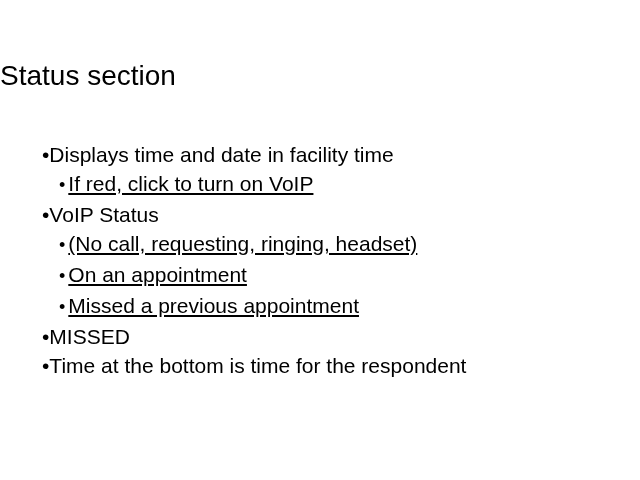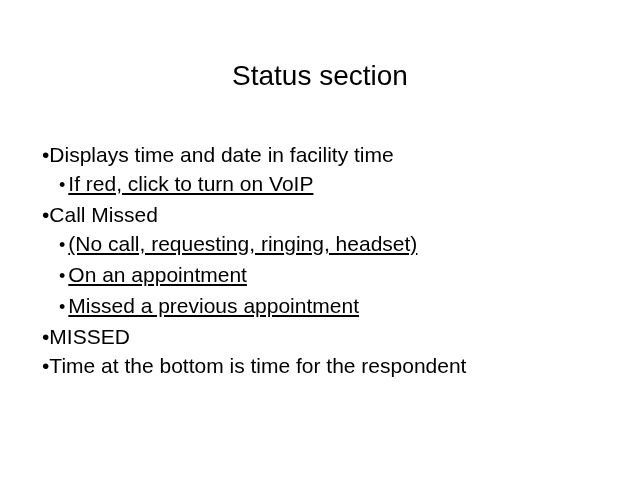--- a/index.html
+++ b/index.html
@@ -20,21 +20,20 @@
     width: 640px;
     height: 480px;
     background: #ffffff;
   }
 
   #slide-title {
     position: absolute;
     top: 40px;
     left: 0;
     width: 640px;
-    text-align: center;
     font-size: 28px;
     line-height: 34px;
     font-weight: normal;
     color: #000000;
     letter-spacing: 0px;
     white-space: nowrap;
   }
 
   #bullet-list {
     position: absolute;
@@ -86,21 +85,21 @@
 </head>
 <body>
 
 <div id="slide">
 
   <h1 id="slide-title">Status section</h1>
 
   <ul id="bullet-list">
       <li class="bullet-line level-1"><span class="bullet-mark">•</span><span class="bullet-text">Displays time and date in facility time</span></li>
       <li class="bullet-line level-2"><span class="bullet-mark">•</span><span class="bullet-text">If red, click to turn on VoIP</span></li>
-      <li class="bullet-line level-1"><span class="bullet-mark">•</span><span class="bullet-text">Call Missed</span></li>
+      <li class="bullet-line level-1"><span class="bullet-mark">•</span><span class="bullet-text">VoIP Status</span></li>
       <li class="bullet-line level-2"><span class="bullet-mark">•</span><span class="bullet-text">(No call, requesting, ringing, headset)</span></li>
       <li class="bullet-line level-2"><span class="bullet-mark">•</span><span class="bullet-text">On an appointment</span></li>
       <li class="bullet-line level-2"><span class="bullet-mark">•</span><span class="bullet-text">Missed a previous appointment</span></li>
       <li class="bullet-line level-1"><span class="bullet-mark">•</span><span class="bullet-text">MISSED</span></li>
       <li class="bullet-line level-1"><span class="bullet-mark">•</span><span class="bullet-text">Time at the bottom is time for the respondent</span></li>
     </ul>
 
 </div>
 
 </body></html>

